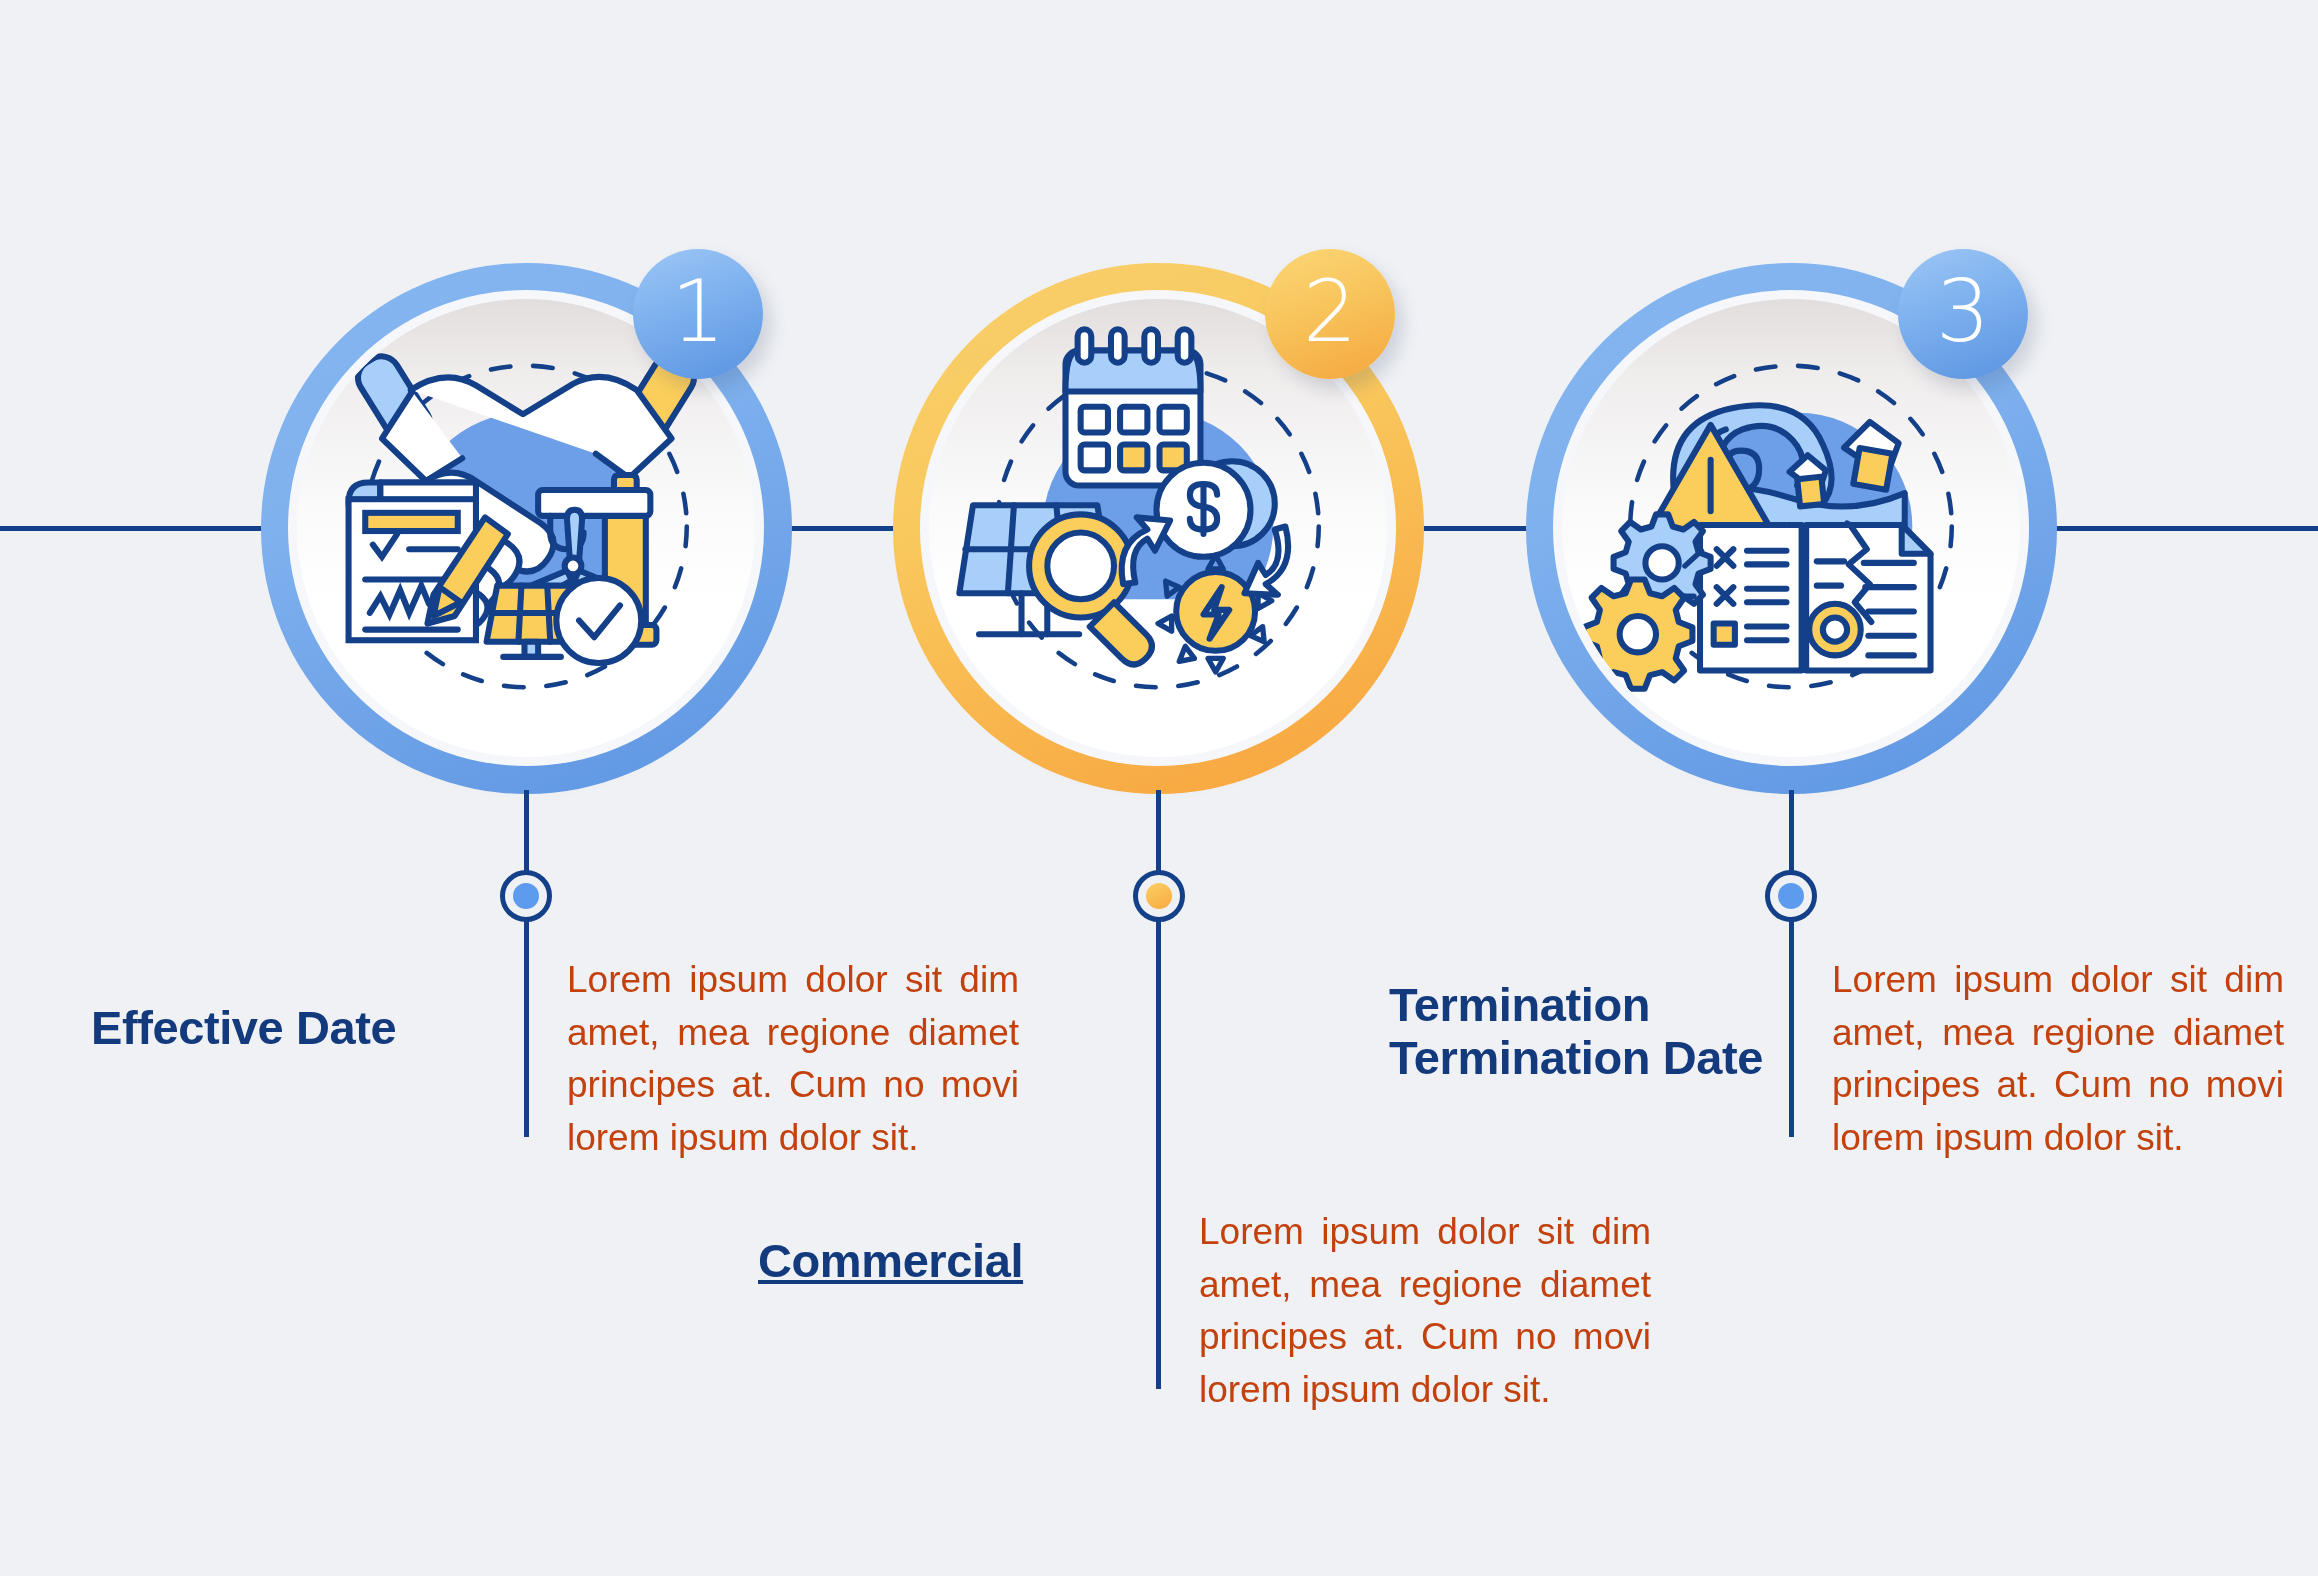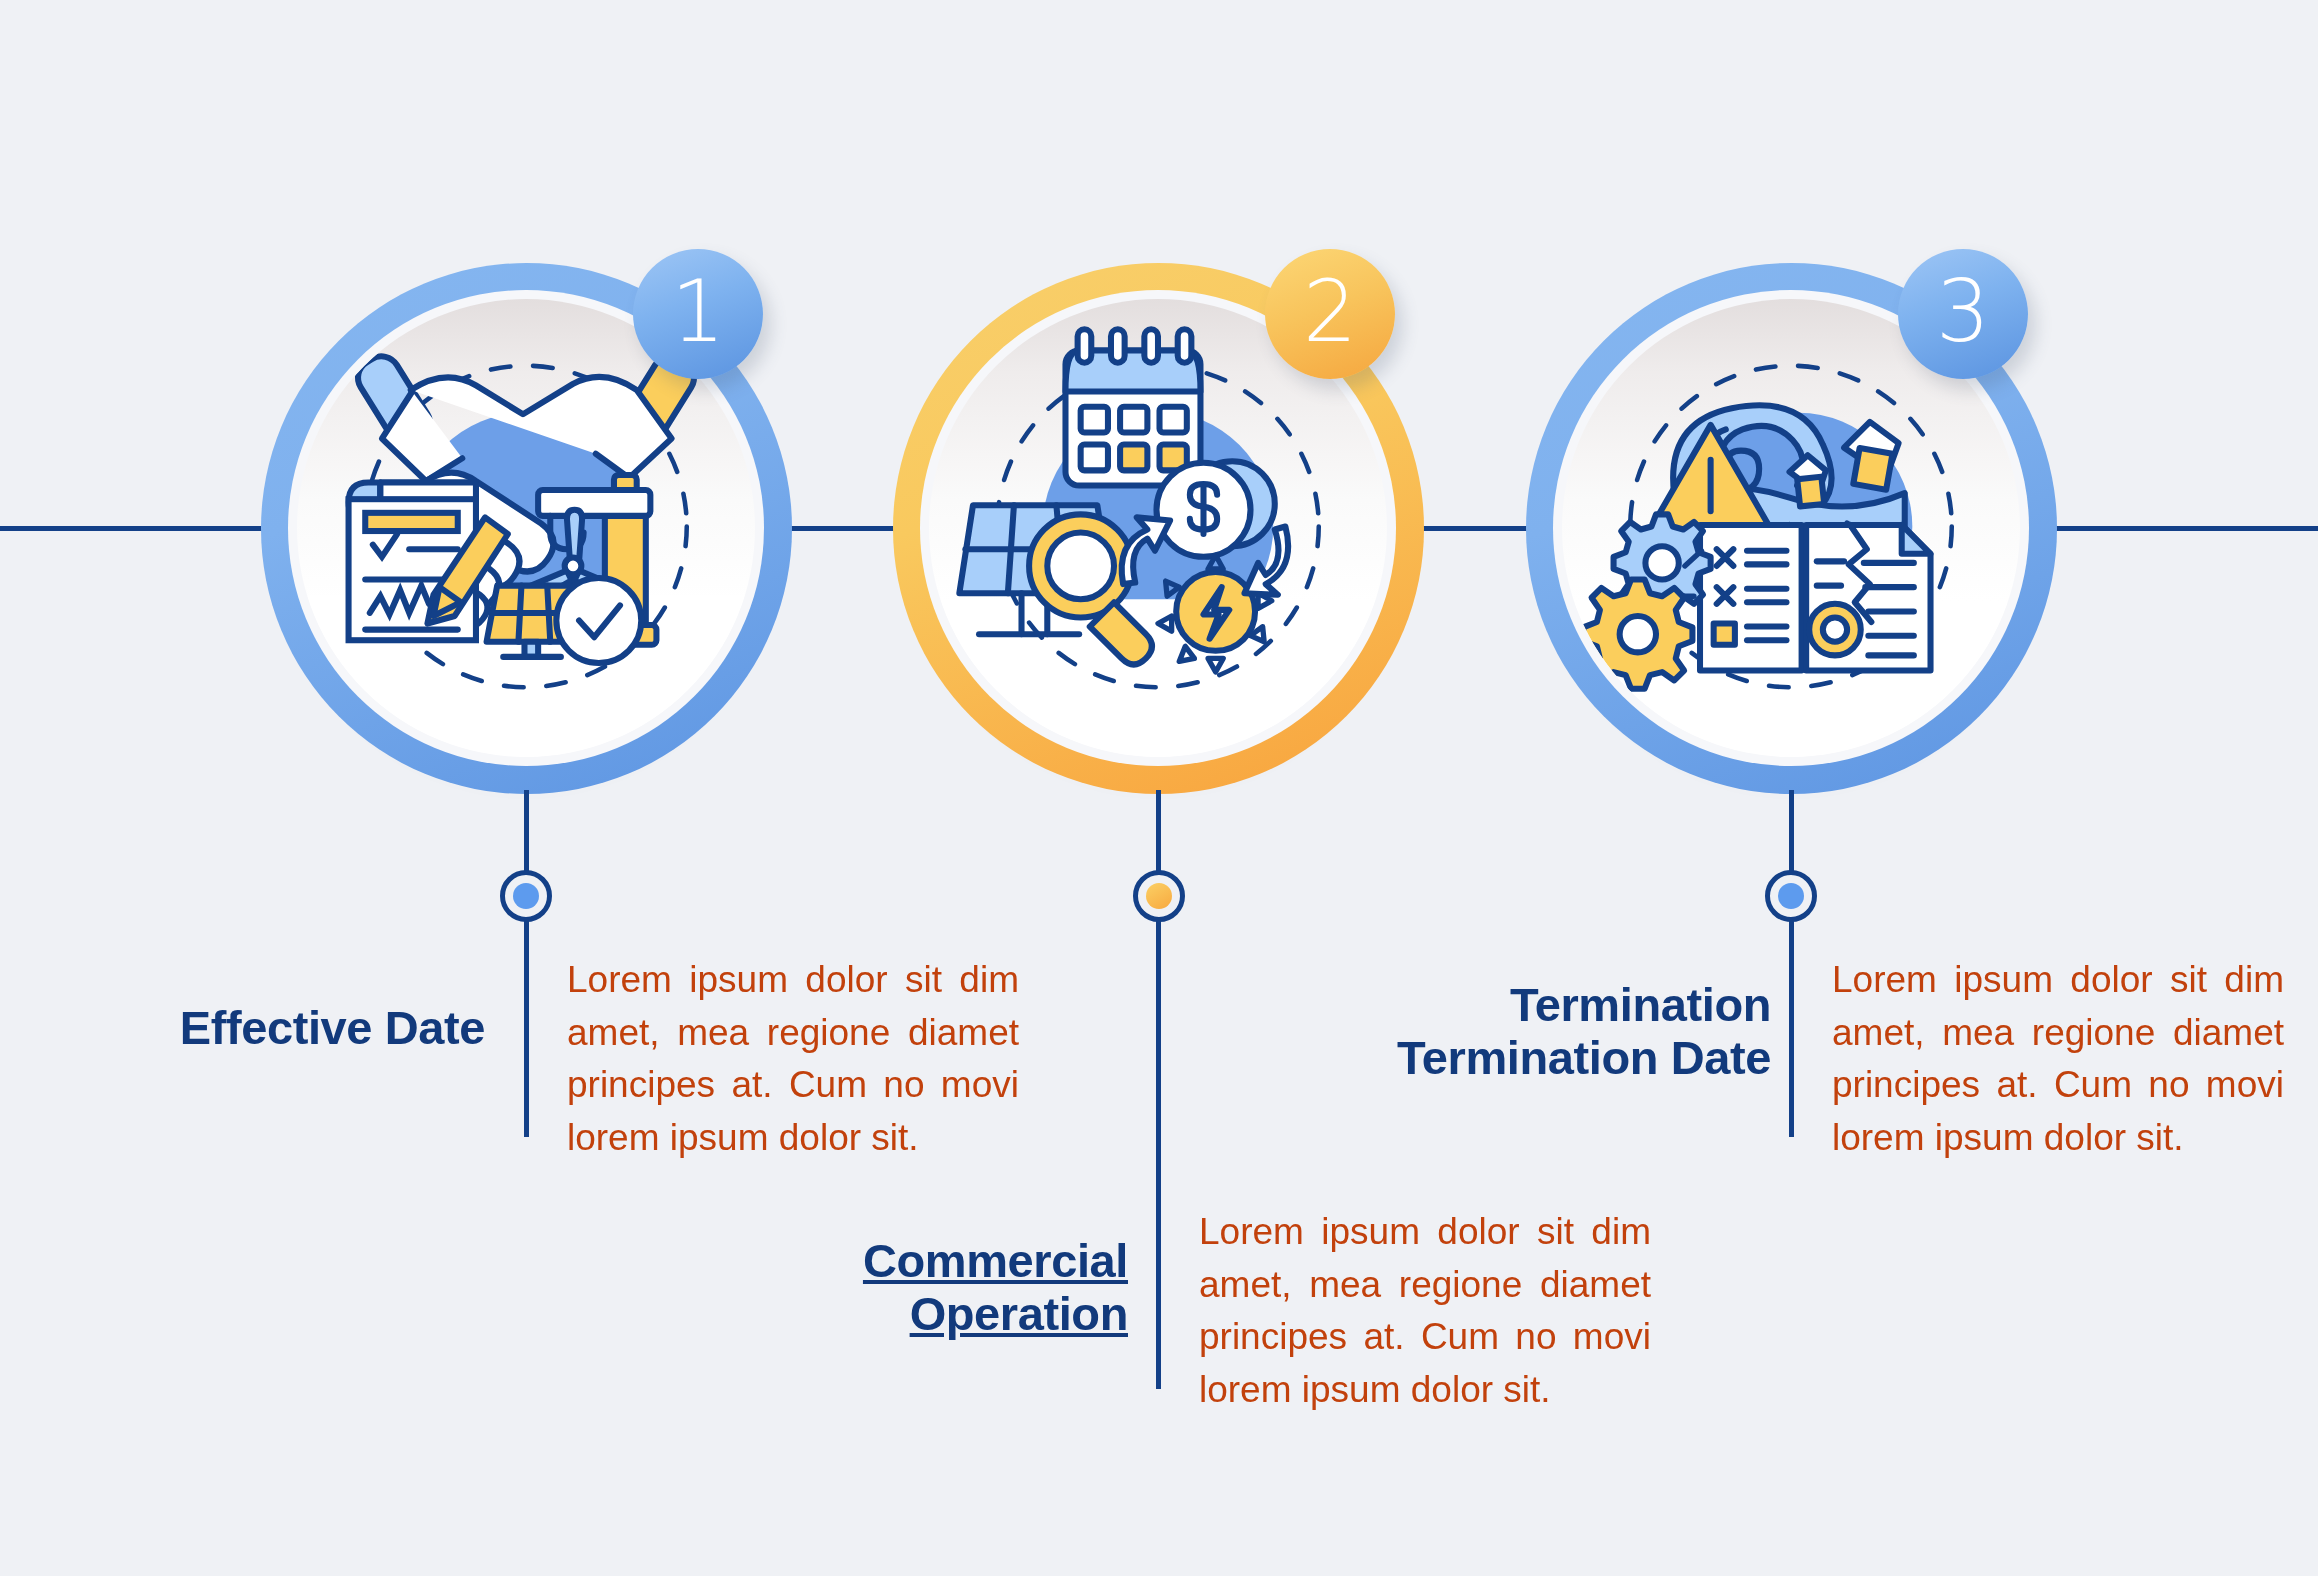--- a/index.html
+++ b/index.html
@@ -140,21 +140,20 @@
     background: #134088;
   }
 
   
   .caption {
     position: absolute;
     color: #123a7c;
     font-size: 47px;
     font-weight: bold;
     line-height: 1.13;
-    text-align: right;
     font-family: "Liberation Sans", sans-serif;
     letter-spacing: -0.4px;
   }
   .body-copy {
     position: absolute;
     color: #c2410c;
     font-size: 37px;
     line-height: 1.42;
     text-align: justify;
     font-family: "Liberation Sans", sans-serif;
@@ -347,21 +346,20 @@
       <span>2</span>
     </div>
   </div>
   <div class="stem-top" style="left:1156px; top:790px; height:106px;"></div>
   <div class="marker" style="left:1133px; top:870px;">
     <i class="dot-orange"></i>
   </div>
   <div class="stem-bot" style="left:1156px; top:919px; height:470px;"></div>
   <div class="caption" style="left:758px; top:1234px; width:370px;text-decoration:underline;">
     <div>Commercial</div>
-    <div>Operation</div>
   </div>
   <div class="body-copy" style="left:1199px; top:1206px; width:452px;">Lorem ipsum dolor sit dim amet, mea regione diamet principes at. Cum no movi lorem ipsum dolor sit.</div>
 
   <div class="node" style="left:1526px; top:263px;">
     <div class="node-shadow"></div>
     <div class="ring ring-blue"></div>
     <div class="ring-inner-gap"></div>
     <div class="disc">
       <svg class="icon-art" viewBox="0 0 604 604">
         <defs>

